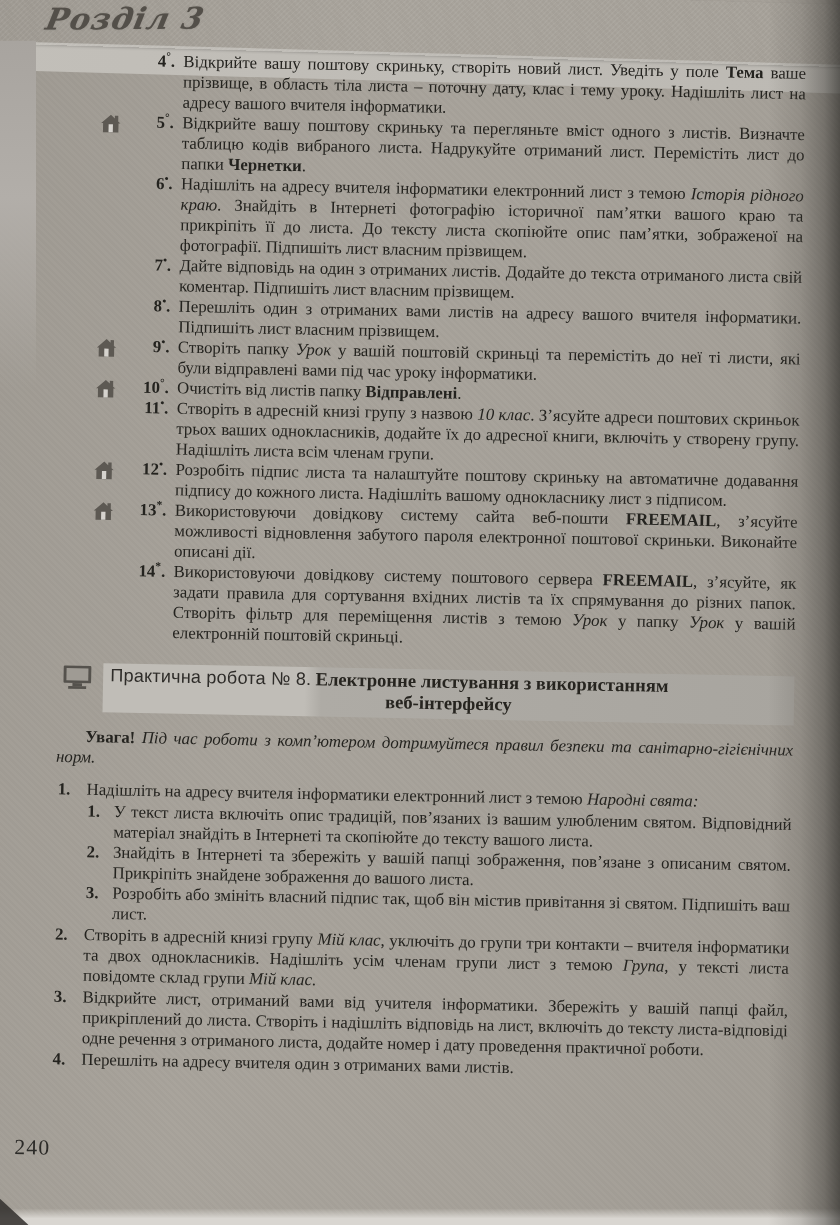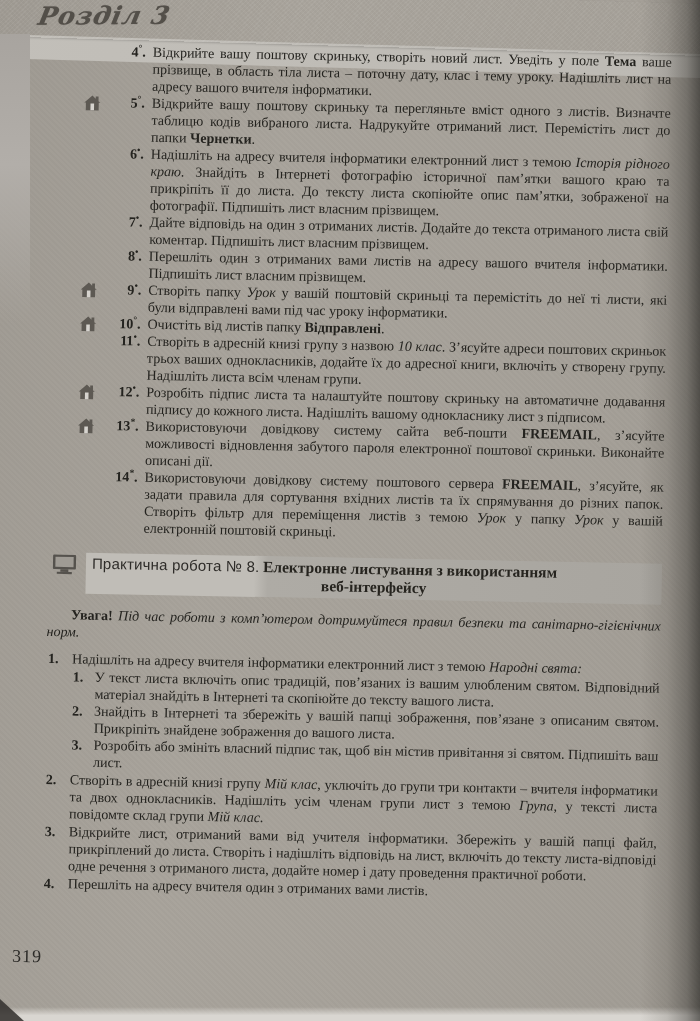--- a/index.html
+++ b/index.html
@@ -264,16 +264,16 @@
 
   <div class="task-item">
     <span class="task-num"><span>4</span><span>.</span></span>
     <span><span>Перешліть на адресу вчителя один з отриманих вами листів.</span></span>
     
   </div>
 </div>
 
 </div>
 
-<div class="page-number">319</div>
+<div class="page-number">240</div>
 <div class="bottom-strip"></div>
 <div class="corner-wedge"></div>
 <div class="right-shadow"></div>
 
 </body></html>

